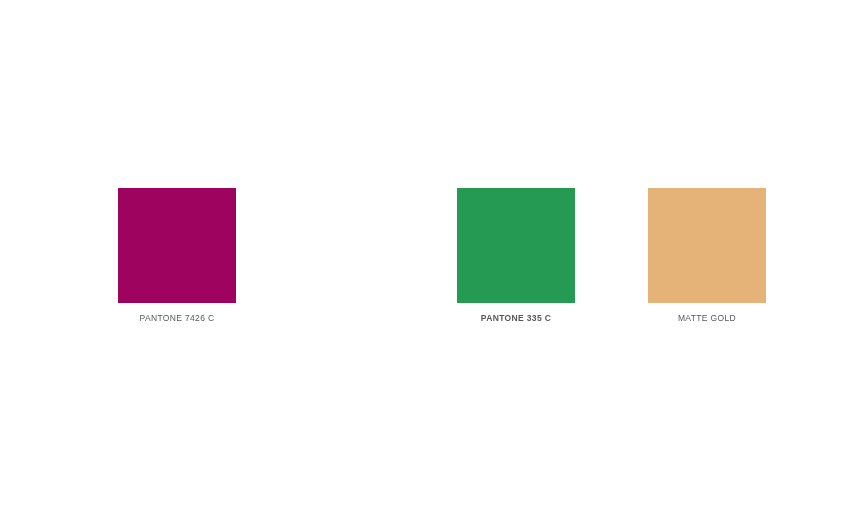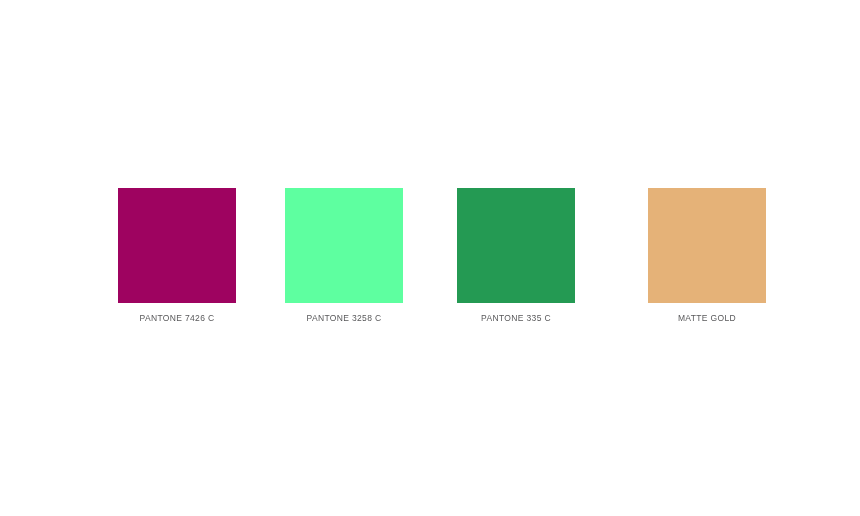--- a/index.html
+++ b/index.html
@@ -37,37 +37,33 @@
     text-align: center;
     font-family: "Liberation Sans", sans-serif;
     font-size: 8.5px;
     letter-spacing: 0.35px;
     color: #58585a;
     line-height: 11px;
     white-space: nowrap;
   }
   .sg-0 { left: 118px; }
   .sg-1 { left: 285px; }
-  .sg-2 { left: 457px; }
+  .sg-2 { left: 457px; font-weight: bold; }
   .sg-3 { left: 648px; }
 </style>
 </head>
 <body style="background-color: rgb(255, 255, 255);">
 
 <div id="palette-board">
 
   <div class="swatch-group sg-0">
     <div class="swatch-chip" style="background-color: rgb(158, 3, 96);"></div>
     <span class="swatch-label" style="color: rgb(88, 88, 90);">PANTONE 7426 C</span>
   </div>
 
-  <div class="swatch-group sg-1">
-    <div class="swatch-chip" style="background-color: rgb(94, 255, 160);"></div>
-    <span class="swatch-label" style="color: rgb(88, 88, 90);">PANTONE 3258 C</span>
-  </div>
 
   <div class="swatch-group sg-2">
     <div class="swatch-chip" style="background-color: rgb(36, 154, 83);"></div>
     <span class="swatch-label" style="color: rgb(88, 88, 90);">PANTONE 335 C</span>
   </div>
 
   <div class="swatch-group sg-3">
     <div class="swatch-chip" style="background-color: rgb(229, 178, 120);"></div>
     <span class="swatch-label" style="color: rgb(88, 88, 90);">MATTE GOLD</span>
   </div>

